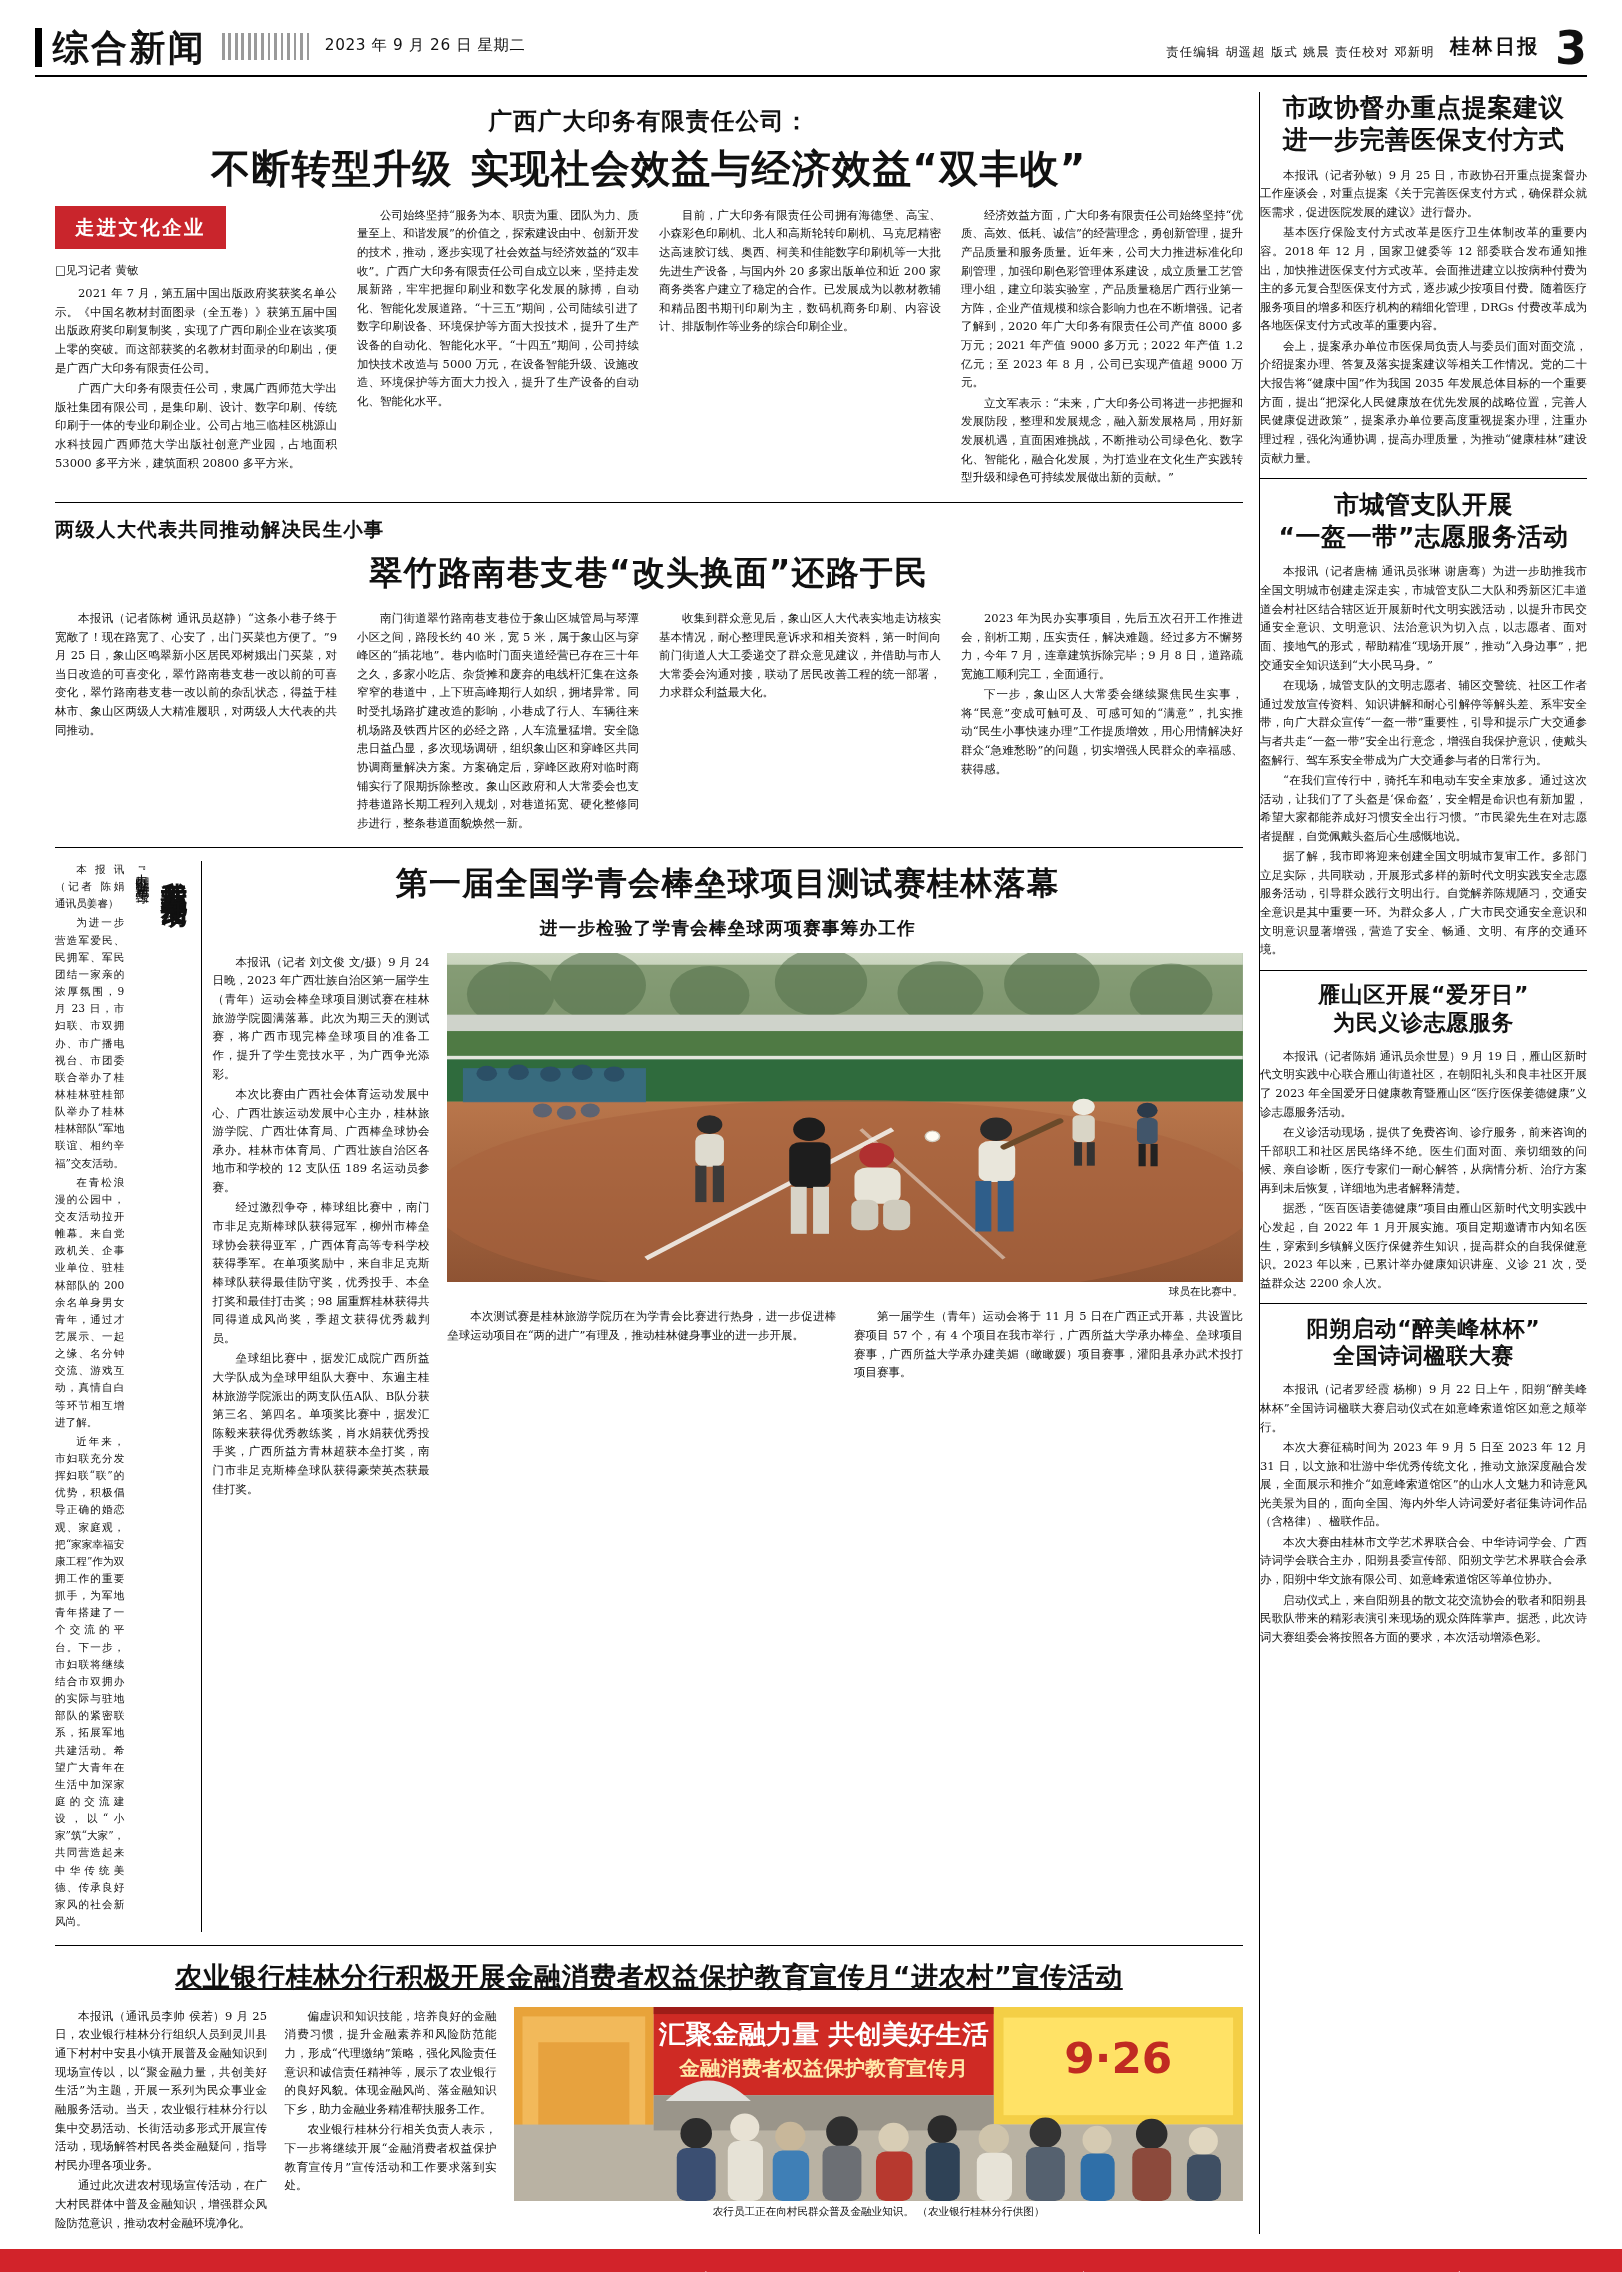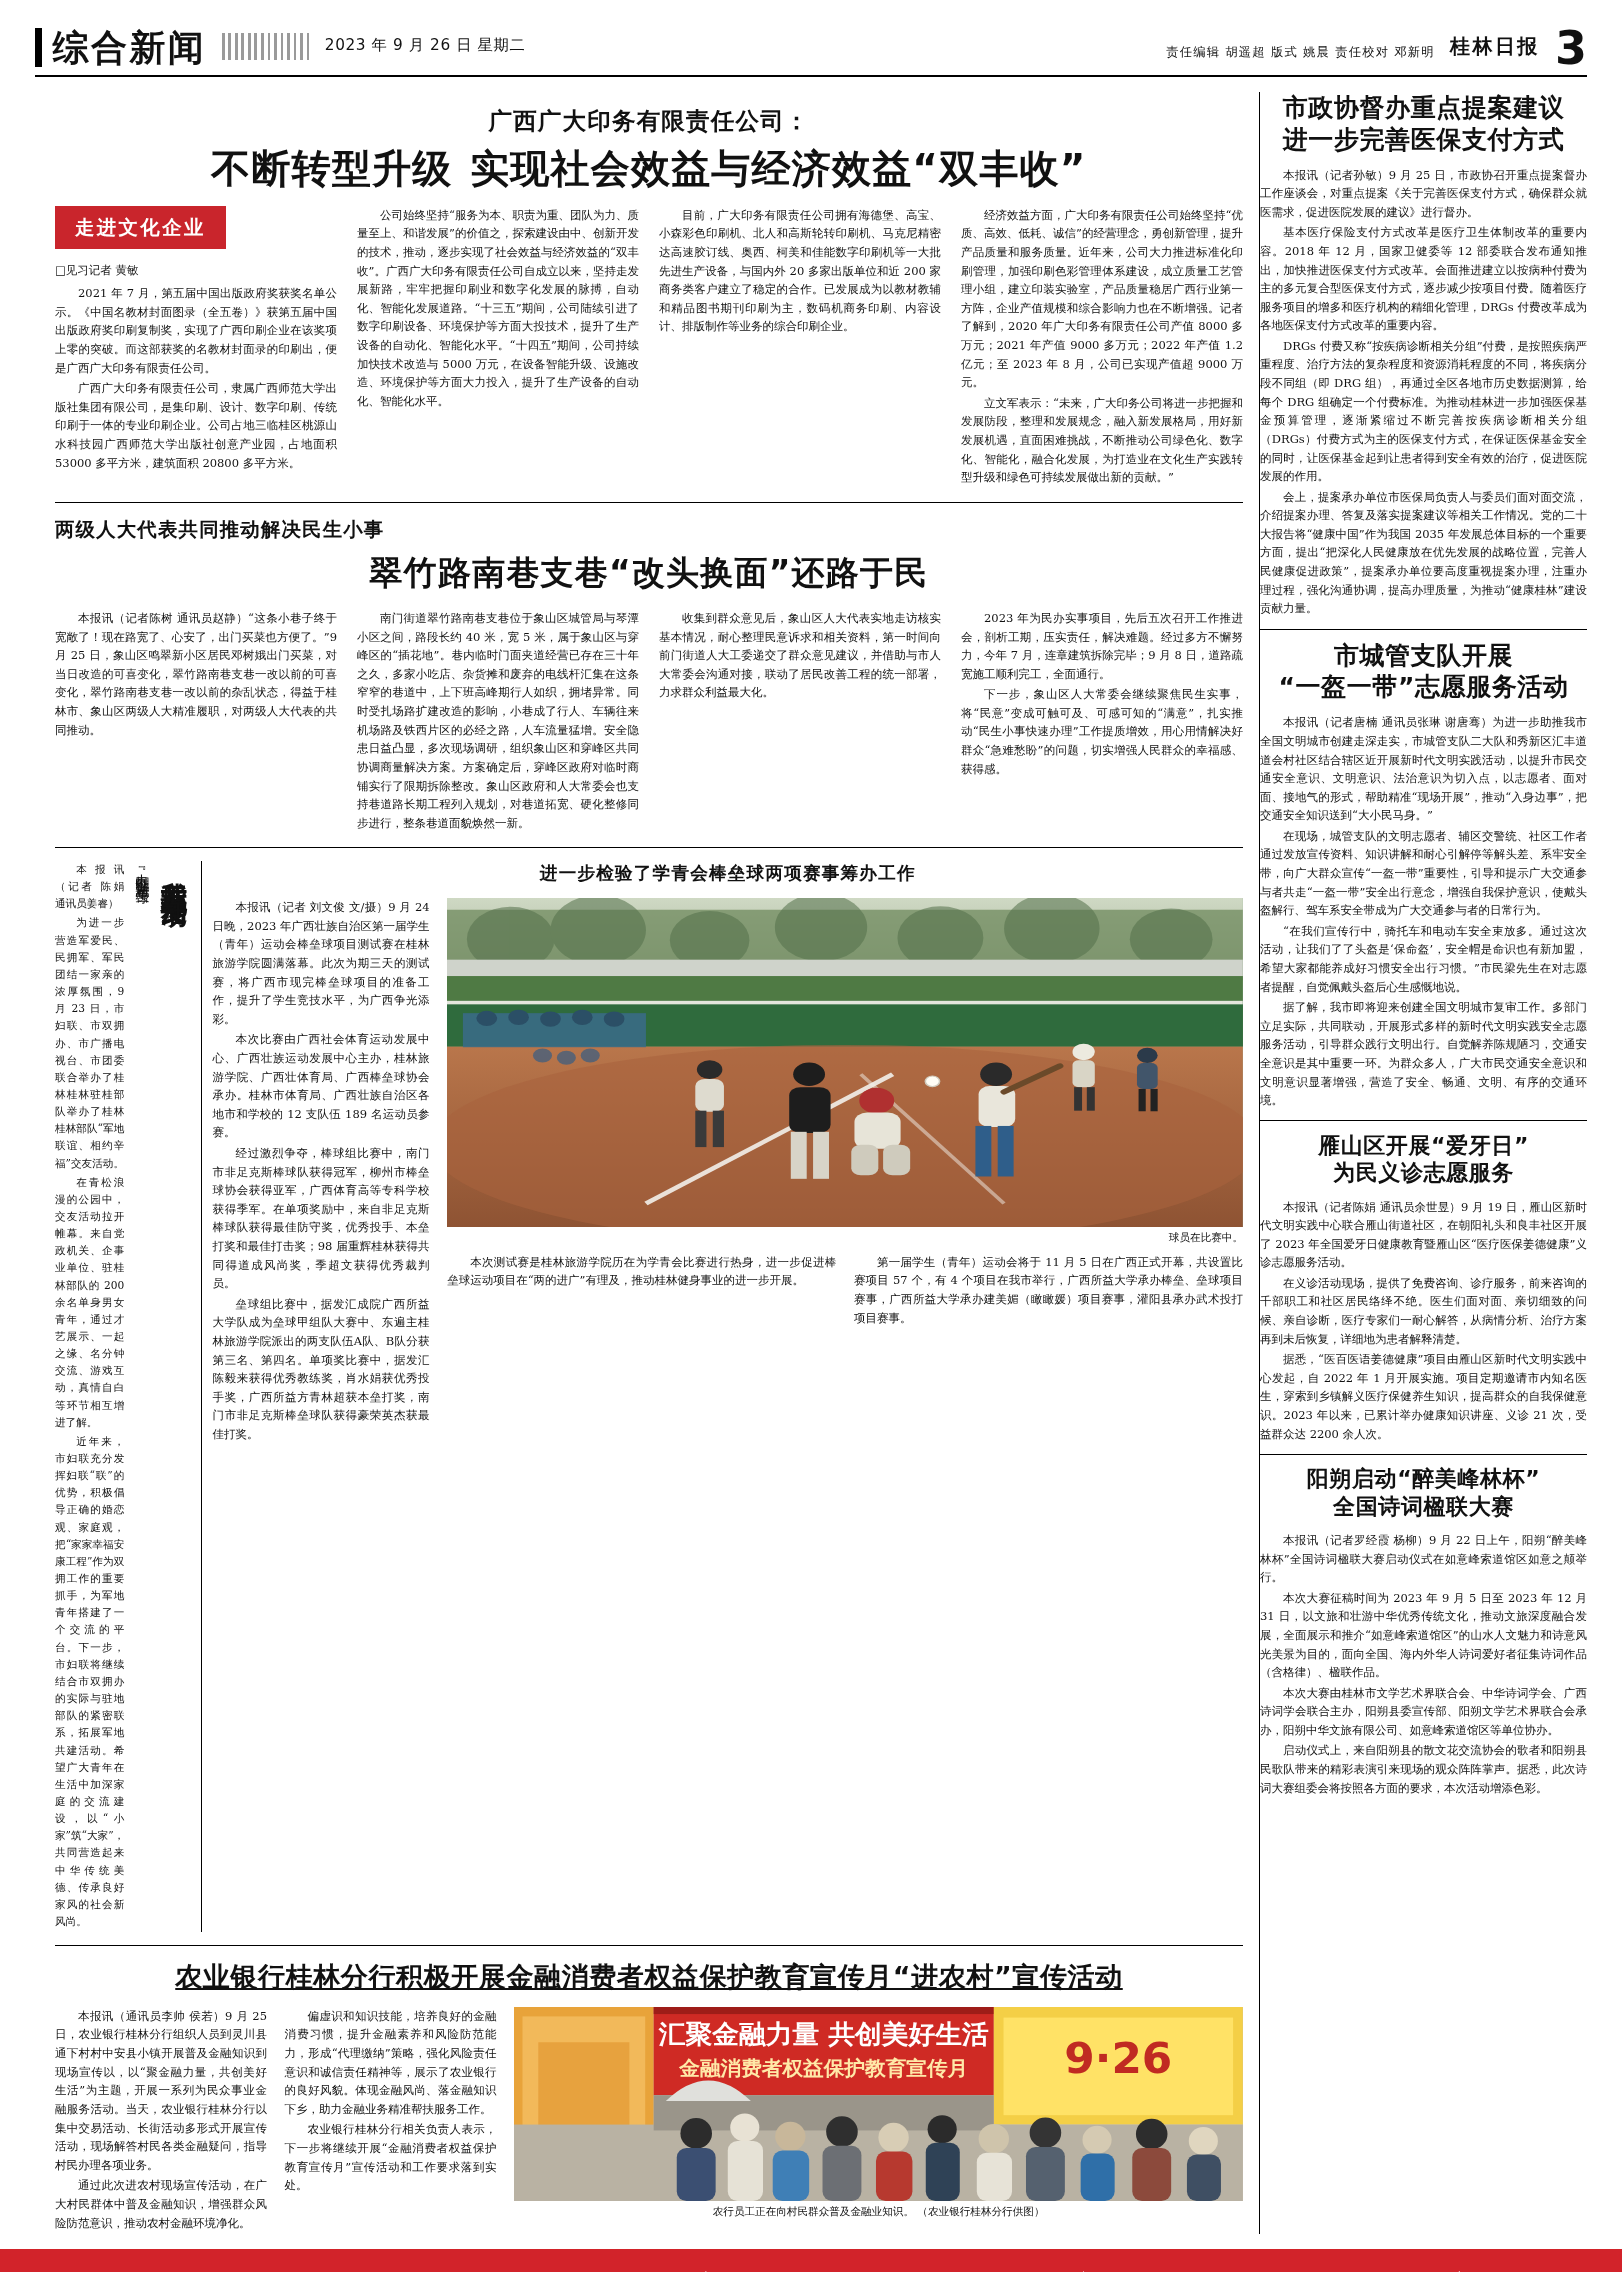--- a/index.html
+++ b/index.html
@@ -354,20 +354,21 @@
           <div class="vwrite vert-sub">『巾帼红』邂逅『军营绿』</div>
           <div style="width:88px; margin-right:8.2px;">
             <p class="byline" style="font-size:10.6px;">本报讯（记者 陈娟 通讯员姜睿）</p>
             <p class="p" style="font-size:10.6px;">为进一步营造军爱民、民拥军、军民团结一家亲的浓厚氛围，9 月 23 日，市妇联、市双拥办、市广播电视台、市团委联合举办了桂林桂林驻桂部队举办了桂林桂林部队“军地联谊、相约辛福”交友活动。</p>
             <p class="p" style="font-size:10.6px;">在青松浪漫的公园中，交友活动拉开帷幕。来自党政机关、企事业单位、驻桂林部队的 200 余名单身男女青年，通过才艺展示、一起之缘、名分钟交流、游戏互动，真情自白等环节相互增进了解。</p>
             <p class="p" style="font-size:10.6px;">近年来，市妇联充分发挥妇联“联”的优势，积极倡导正确的婚恋观、家庭观，把“家家幸福安康工程”作为双拥工作的重要抓手，为军地青年搭建了一个交流的平台。下一步，市妇联将继续结合市双拥办的实际与驻地部队的紧密联系，拓展军地共建活动。希望广大青年在生活中加深家庭的交流建设，以“小家”筑“大家”，共同营造起来中华传统美德、传承良好家风的社会新风尚。</p>
           </div>
         </div>
 
         <div style="flex:1;">
+          <div class="s3-head">第一届全国学青会棒垒球项目测试赛桂林落幕</div>
           <div class="s3-sub">进一步检验了学青会棒垒球两项赛事筹办工作</div>
 
           <div style="display:flex; gap:17.6px;">
 
             <div style="width:217px;">
               <p class="byline">本报讯（记者 刘文俊 文/摄）9 月 24 日晚，2023 年广西壮族自治区第一届学生（青年）运动会棒垒球项目测试赛在桂林旅游学院圆满落幕。此次为期三天的测试赛，将广西市现完棒垒球项目的准备工作，提升了学生竞技水平，为广西争光添彩。</p>
               <p class="p">本次比赛由广西社会体育运动发展中心、广西壮族运动发展中心主办，桂林旅游学院、广西壮体育局、广西棒垒球协会承办。桂林市体育局、广西壮族自治区各地市和学校的 12 支队伍 189 名运动员参赛。</p>
               <p class="p">经过激烈争夺，棒球组比赛中，南门市非足克斯棒球队获得冠军，柳州市棒垒球协会获得亚军，广西体育高等专科学校获得季军。在单项奖励中，来自非足克斯棒球队获得最佳防守奖，优秀投手、本垒打奖和最佳打击奖；98 届重辉桂林获得共同得道成风尚奖，季超文获得优秀裁判员。</p>
               <p class="p">垒球组比赛中，据发汇成院广西所益大学队成为垒球甲组队大赛中、东遍主桂林旅游学院派出的两支队伍A队、B队分获第三名、第四名。单项奖比赛中，据发汇陈毅来获得优秀教练奖，肖水娟获优秀投手奖，广西所益方青林超获本垒打奖，南门市非足克斯棒垒球队获得豪荣英杰获最佳打奖。</p>
             </div>
@@ -565,21 +566,20 @@
 
     </div>
 
     <div class="col-right">
 
       <div>
         <div class="r-head" style="white-space:pre-line;">市政协督办重点提案建议
 进一步完善医保支付方式</div>
         <p class="r-p">本报讯（记者孙敏）9 月 25 日，市政协召开重点提案督办工作座谈会，对重点提案《关于完善医保支付方式，确保群众就医需求，促进医院发展的建议》进行督办。</p>
         <p class="r-p">基本医疗保险支付方式改革是医疗卫生体制改革的重要内容。2018 年 12 月，国家卫健委等 12 部委联合发布通知推出，加快推进医保支付方式改革。会面推进建立以按病种付费为主的多元复合型医保支付方式，逐步减少按项目付费。随着医疗服务项目的增多和医疗机构的精细化管理，DRGs 付费改革成为各地医保支付方式改革的重要内容。</p>
-        <p class="r-p">DRGs 付费又称“按疾病诊断相关分组”付费，是按照疾病严重程度、治疗方法的复杂程度和资源消耗程度的不同，将疾病分段不同组（即 DRG 组），再通过全区各地市历史数据测算，给每个 DRG 组确定一个付费标准。为推动桂林进一步加强医保基金预算管理，逐渐紧缩过不断完善按疾病诊断相关分组（DRGs）付费方式为主的医保支付方式，在保证医保基金安全的同时，让医保基金起到让患者得到安全有效的治疗，促进医院发展的作用。</p>
         <p class="r-p">会上，提案承办单位市医保局负责人与委员们面对面交流，介绍提案办理、答复及落实提案建议等相关工作情况。党的二十大报告将“健康中国”作为我国 2035 年发展总体目标的一个重要方面，提出“把深化人民健康放在优先发展的战略位置，完善人民健康促进政策”，提案承办单位要高度重视提案办理，注重办理过程，强化沟通协调，提高办理质量，为推动“健康桂林”建设贡献力量。</p>
       </div>
 
       <div class="rule-thin"></div>
 
       <div>
         <div class="r-head" style="white-space:pre-line;">市城管支队开展
 “一盔一带”志愿服务活动</div>
         <p class="r-p">本报讯（记者唐楠 通讯员张琳 谢唐骞）为进一步助推我市全国文明城市创建走深走实，市城管支队二大队和秀新区汇丰道道会村社区结合辖区近开展新时代文明实践活动，以提升市民交通安全意识、文明意识、法治意识为切入点，以志愿者、面对面、接地气的形式，帮助精准“现场开展”，推动“入身边事”，把交通安全知识送到“大小民马身。”</p>
         <p class="r-p">在现场，城管支队的文明志愿者、辅区交警统、社区工作者通过发放宣传资料、知识讲解和耐心引解停等解头差、系牢安全带，向广大群众宣传“一盔一带”重要性，引导和提示广大交通参与者共走“一盔一带”安全出行意念，增强自我保护意识，使戴头盔解行、驾车系安全带成为广大交通参与者的日常行为。</p>

